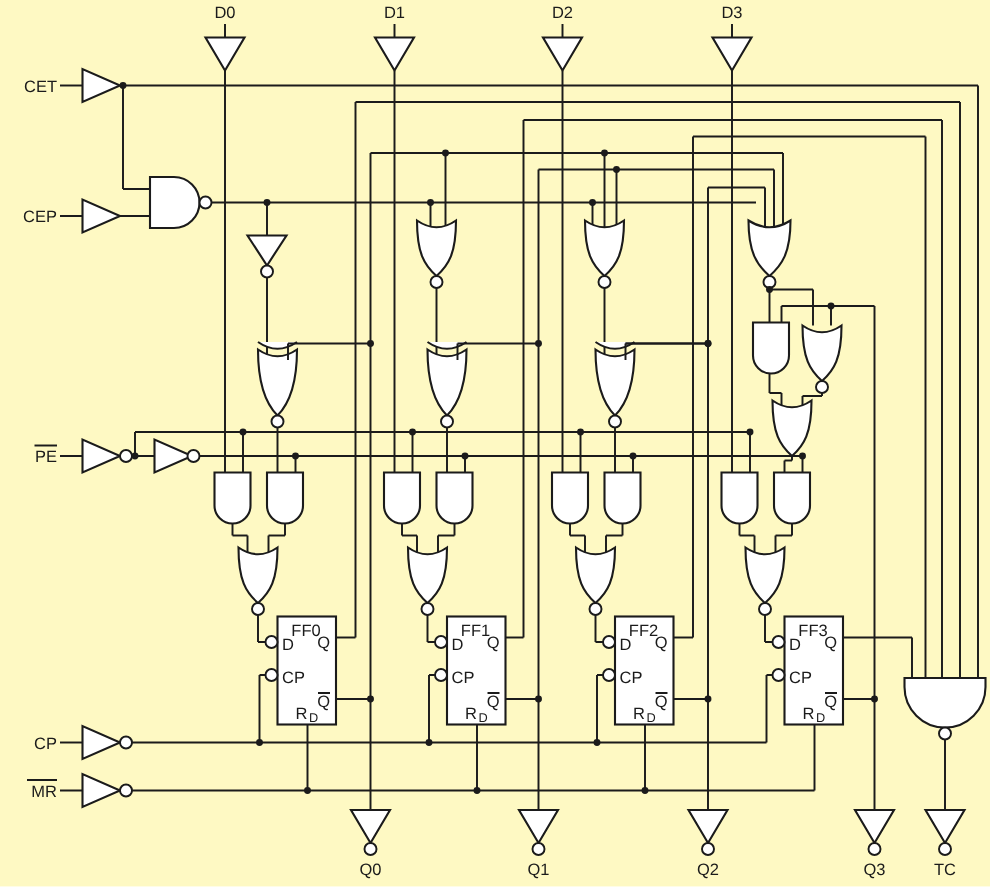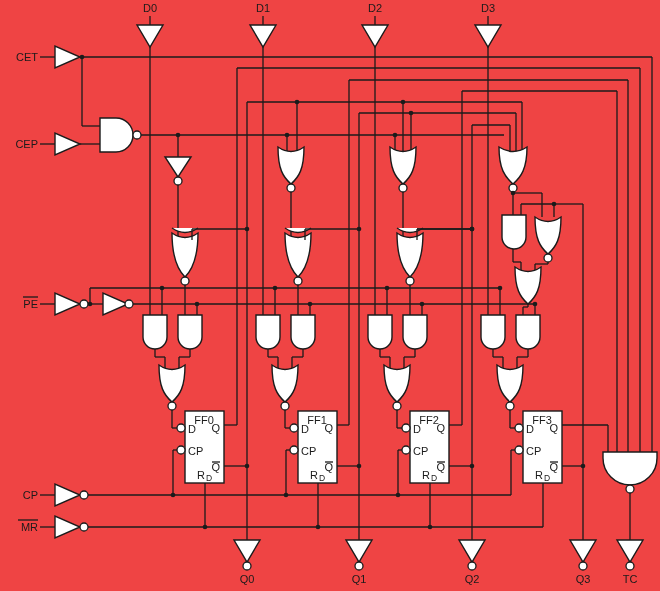--- a/index.html
+++ b/index.html
@@ -1,19 +1,19 @@
 <!DOCTYPE html>
 <html><head>
 <meta charset="utf-8">
 <style>
   html,body{margin:0;padding:0;background:#ffffff;}
   .stage{
     position:relative;
     width:660px;height:591px;
-    background:#ef4444;
+    background:#fef9c3;
     font-family:"Liberation Sans","DejaVu Sans",sans-serif;
     overflow:hidden;
   }
   svg text{
     font-family:"Liberation Sans","DejaVu Sans",sans-serif;
     fill:#1b1b1b;
   }
 </style>
 </head>
 <body>

